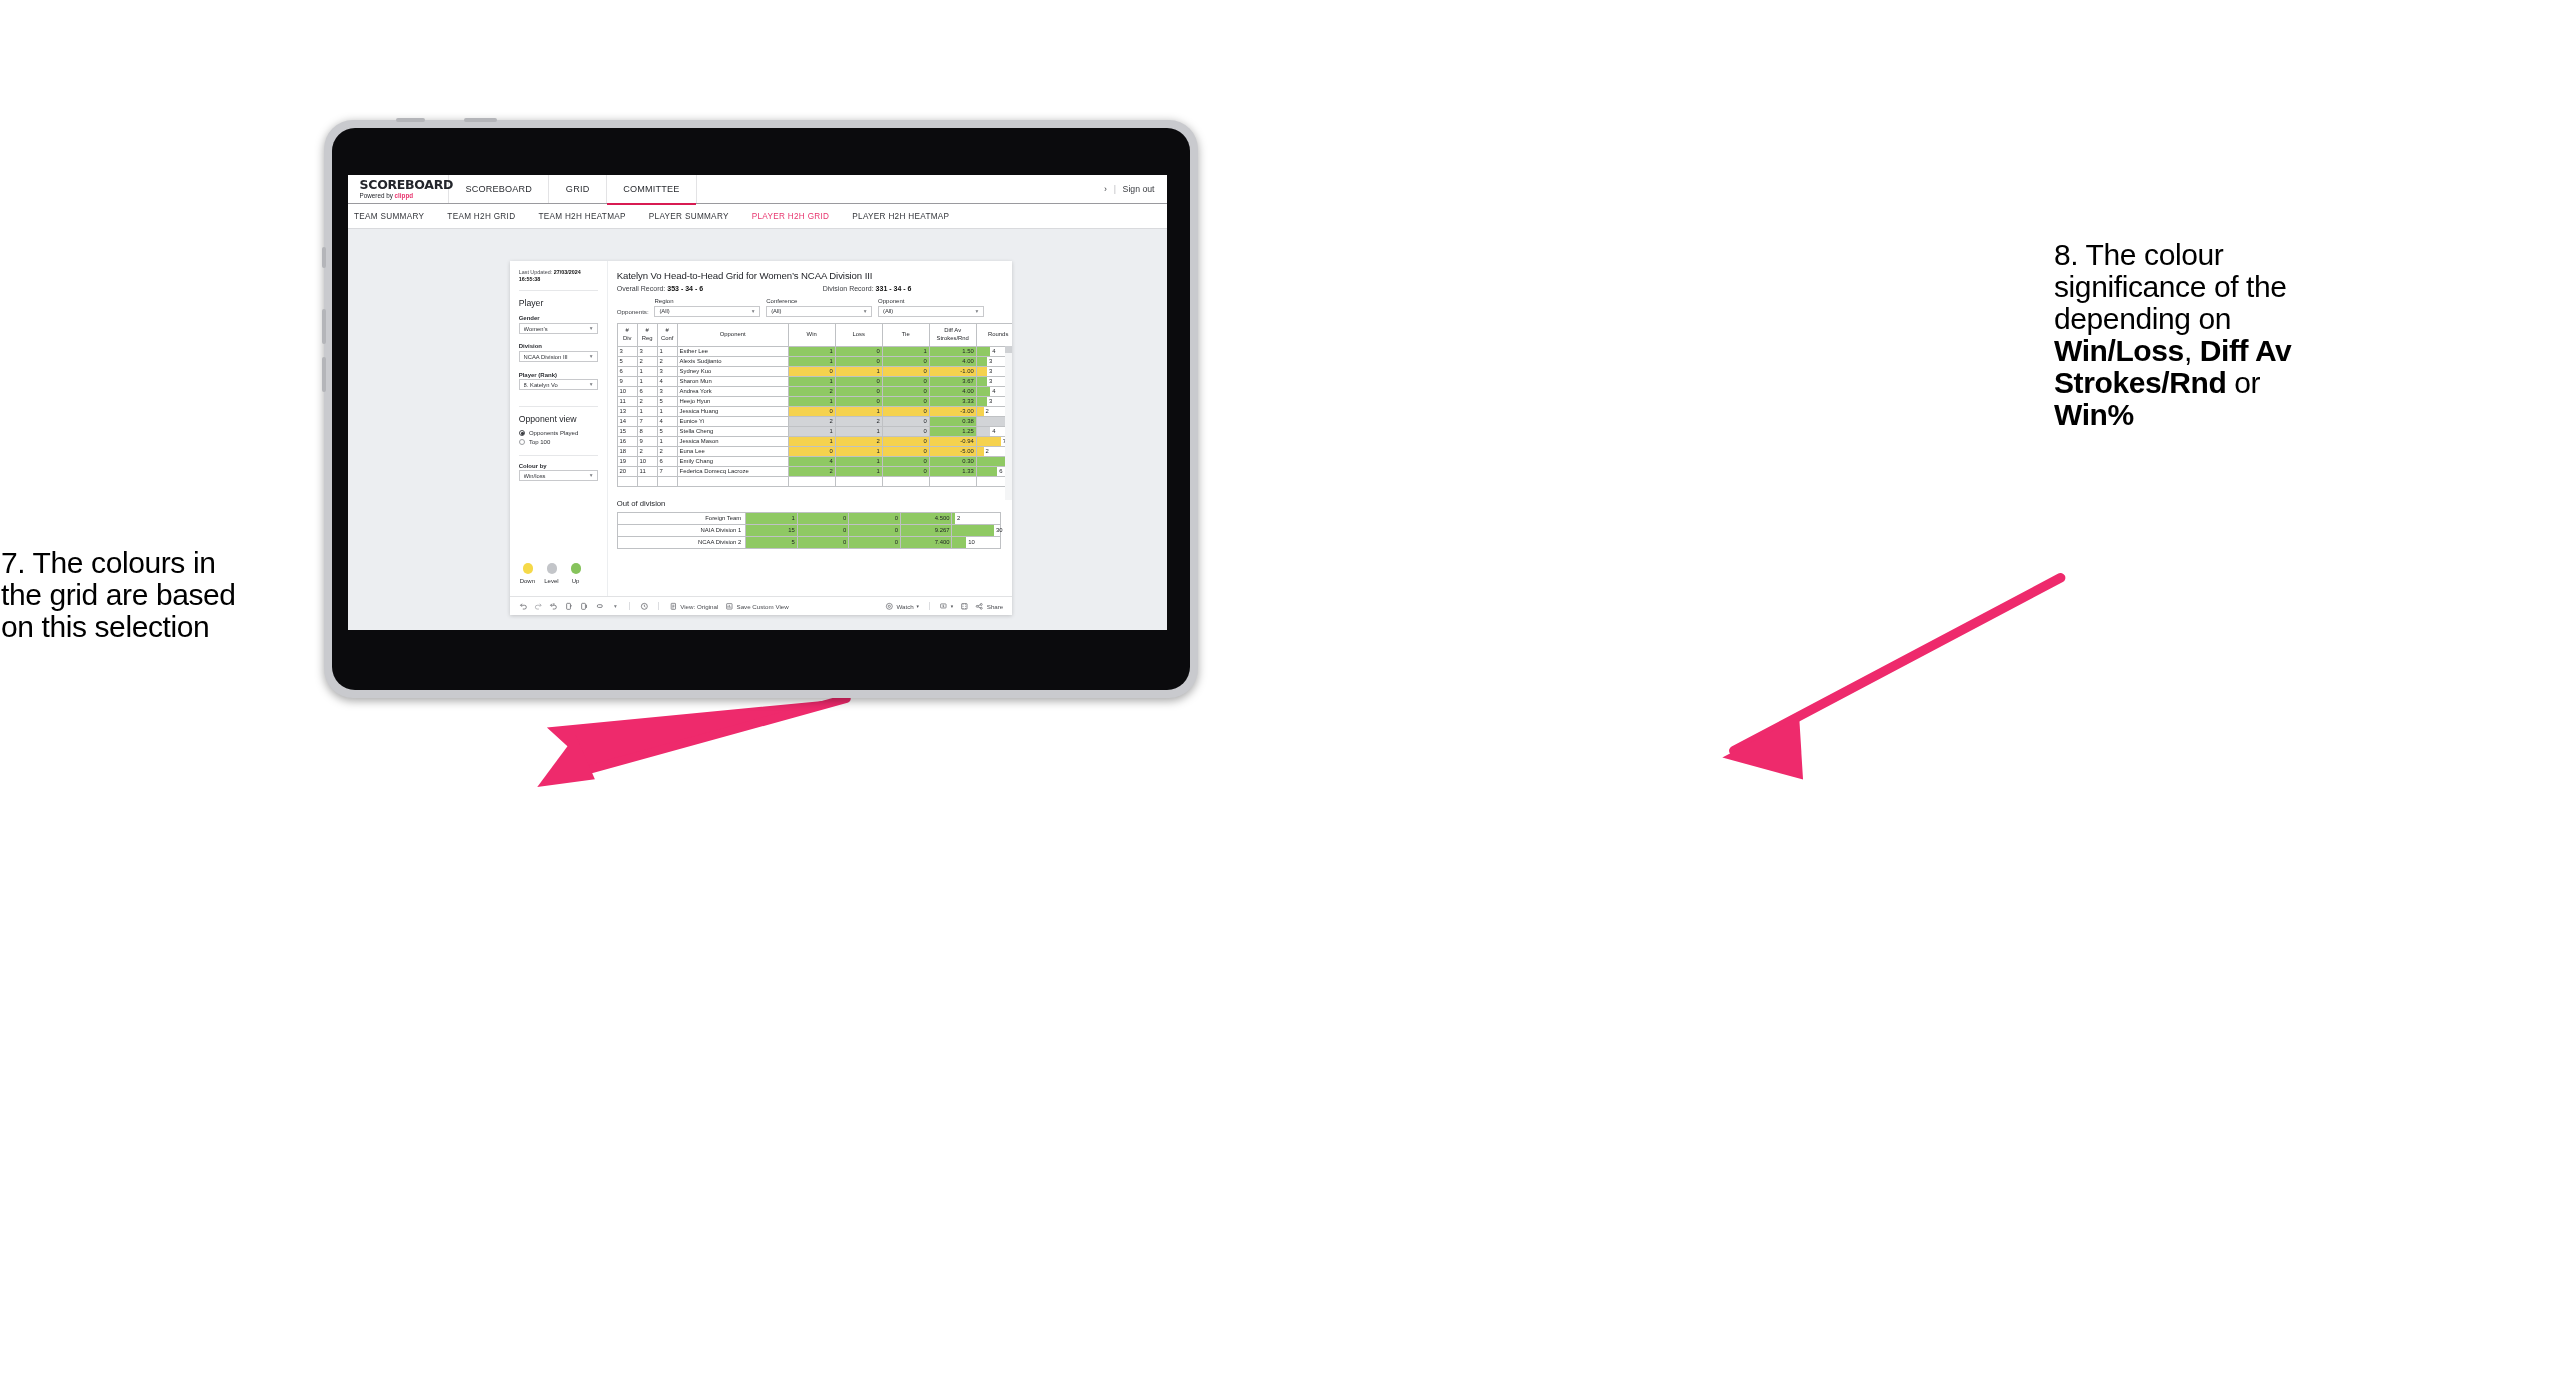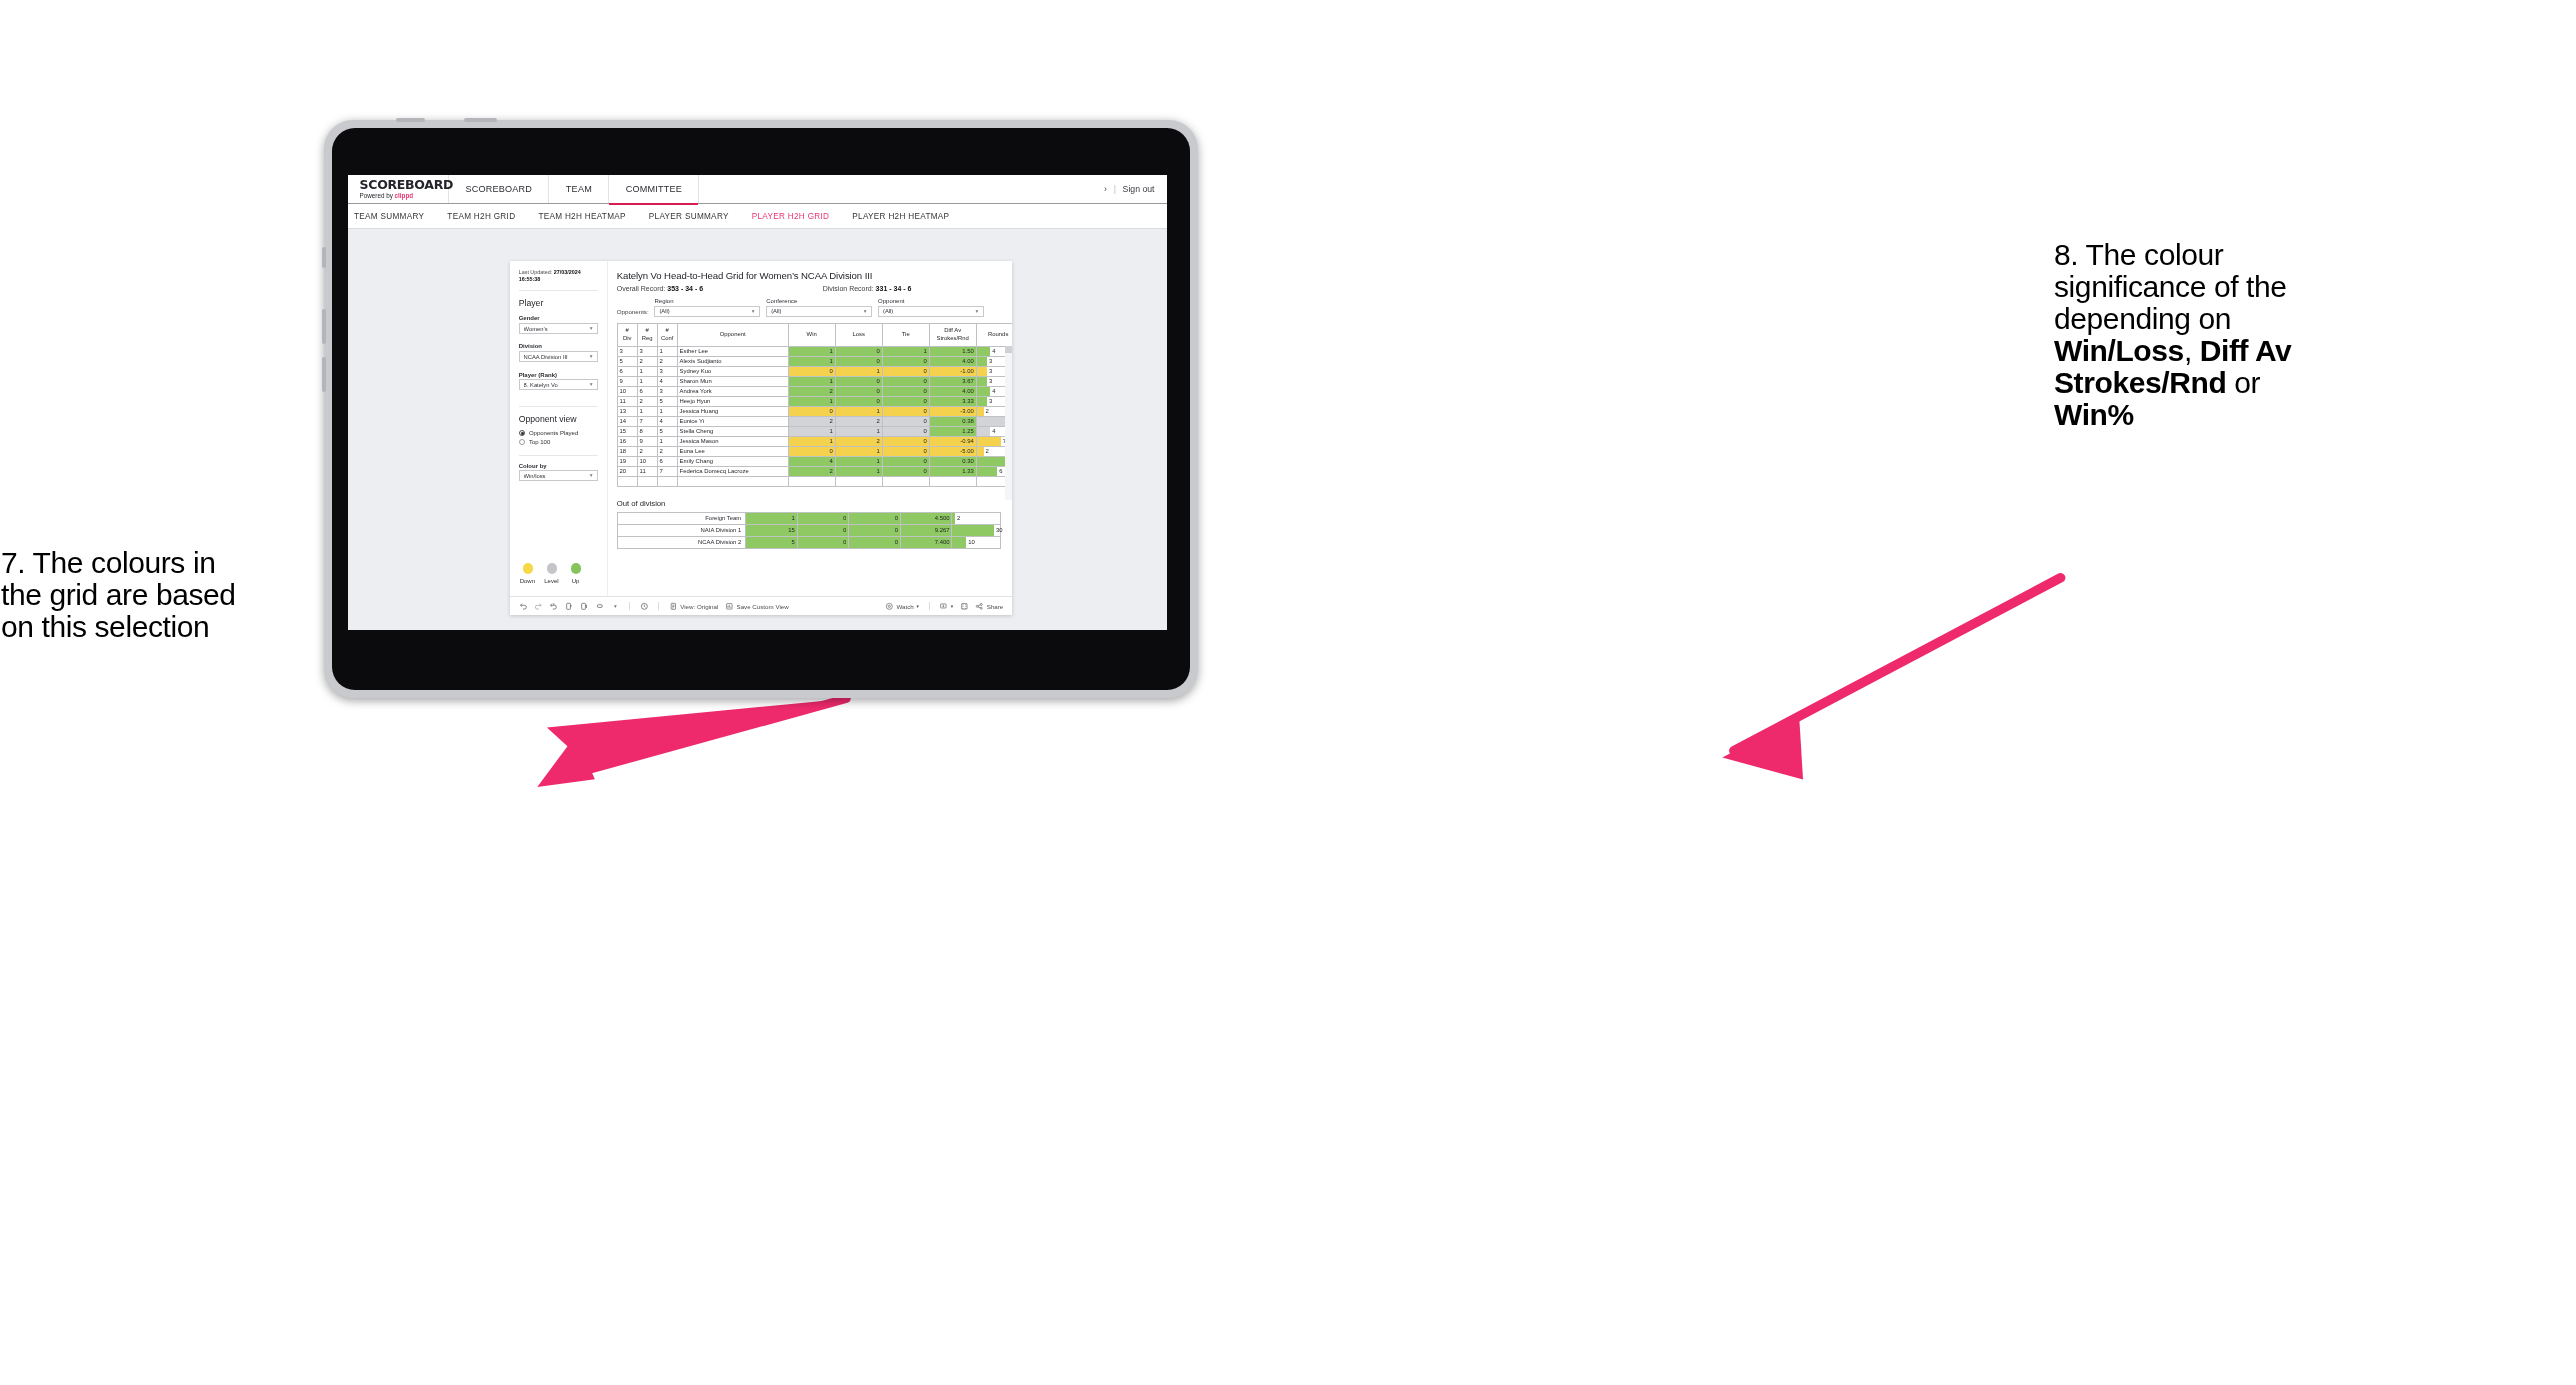--- a/index.html
+++ b/index.html
@@ -230,21 +230,21 @@
 
       <div id="topbar">
         <div id="brand">
           <div class="b1">SCOREBOARD</div>
           <div class="b2"><span>Powered by </span><i>clippd</i></div>
         </div>
         <div class="topnav">
             <span>SCOREBOARD</span>
           </div>
         <div class="topnav">
-            <span>TEAM</span>
+            <span>GRID</span>
           </div>
         <div class="topnav active">
             <span>COMMITTEE</span>
           </div>
         <div id="topbar-right">
           <span>›</span>
           <span class="sep">|</span>
           <span>Sign out</span>
         </div>
       </div>

